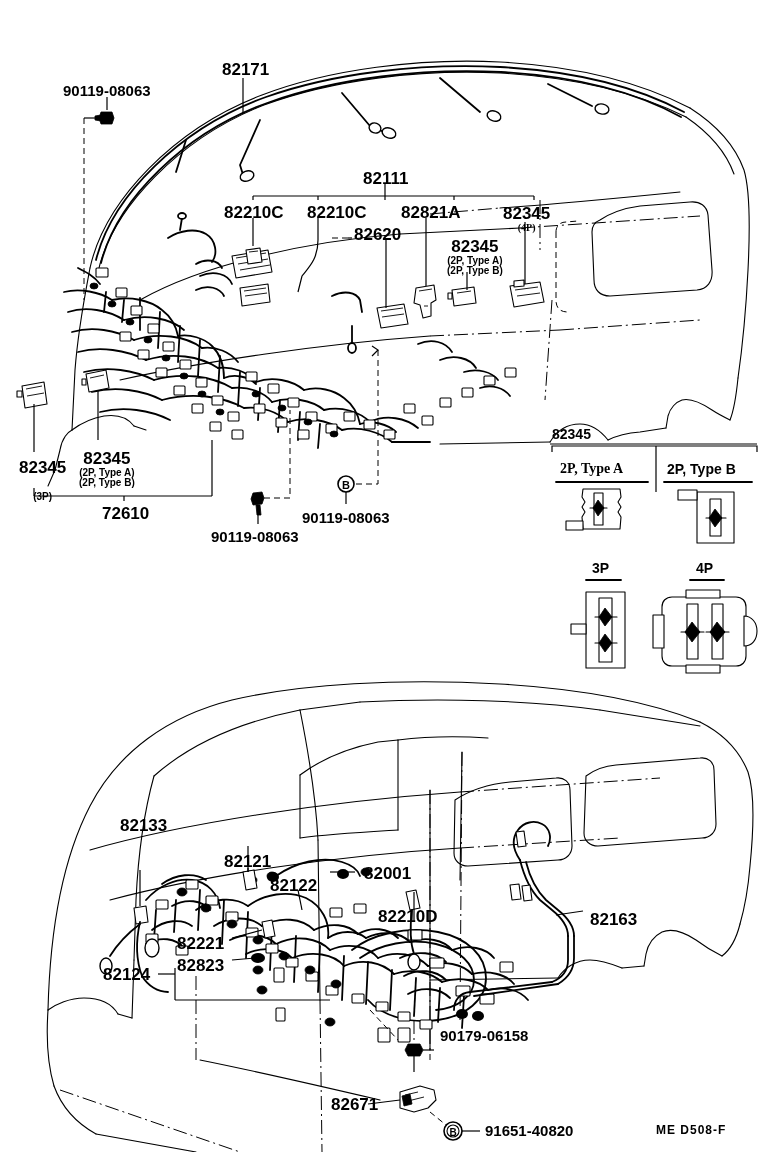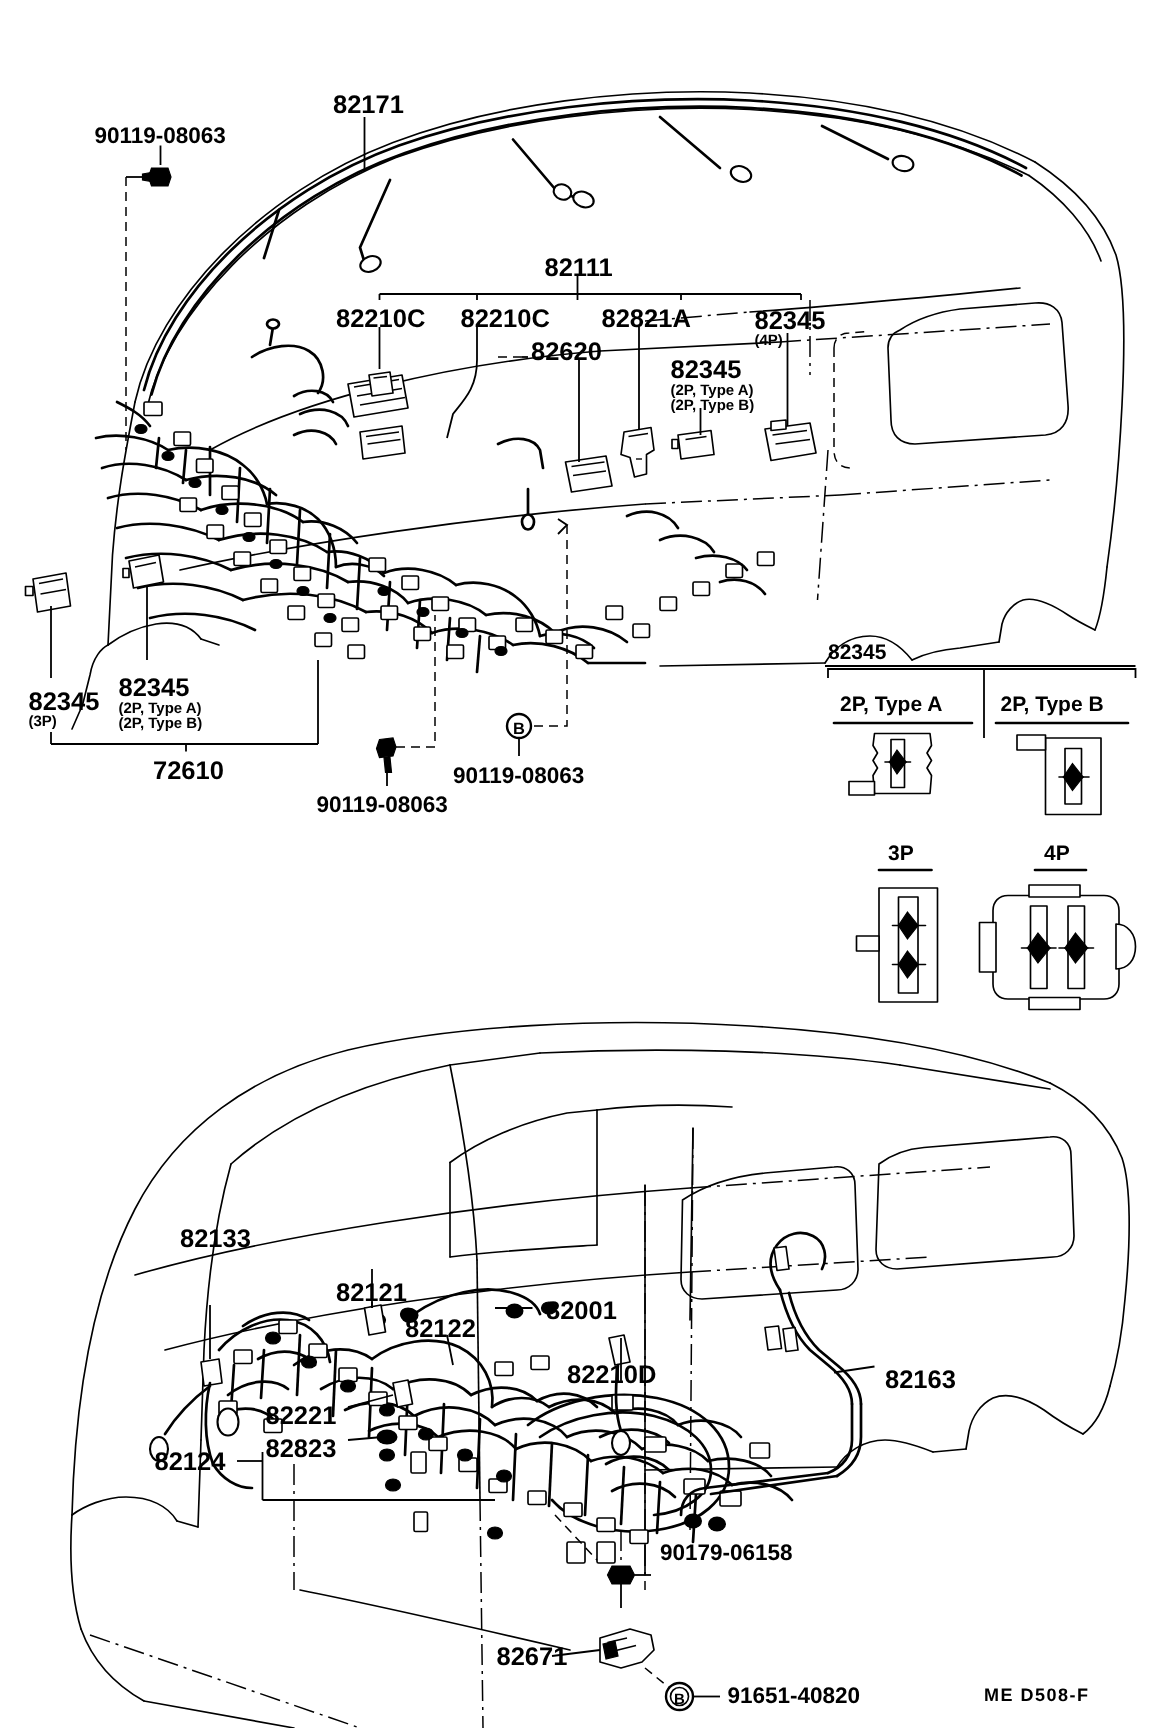--- a/index.html
+++ b/index.html
@@ -12,20 +12,21 @@
   #sheet{position:absolute;inset:0;width:776px;height:1152px;}
   svg{display:block;}
   .lbl{
     position:absolute;
     font-family:"Liberation Sans","DejaVu Sans",sans-serif;
     font-weight:700;
     color:#000;
     white-space:nowrap;
     letter-spacing:0px;
     line-height:1;
+    text-align:center;
   }
   .lbl-main{font-size:17px;}
   .lbl-sub{font-size:10px;font-weight:700;}
   .lbl-legend{font-size:14px;font-weight:700;}
   .lbl-title{font-size:14px;font-weight:700;}
   .lbl-foot{font-size:12px;font-weight:700;letter-spacing:1px;}
   .stack{position:absolute;}
   .stack .lbl-main{position:static;display:block;}
   .stack .lbl-sub{position:static;display:block;}
 </style>
@@ -656,43 +657,43 @@
 </svg>
 
 <div class="lbl lbl-main" style="left:222px;top:61px;">82171</div>
 <div class="lbl lbl-main" style="left:63px;top:83px;font-size:15px;">90119-08063</div>
 <div class="lbl lbl-main" style="left:363px;top:170px;">82111</div>
 <div class="lbl lbl-main" style="left:224px;top:204px;">82210C</div>
 <div class="lbl lbl-main" style="left:307px;top:204px;">82210C</div>
 <div class="lbl lbl-main" style="left:401px;top:204px;">82821A</div>
 <div class="stack" style="left:503px;top:205px;">
   <span class="lbl lbl-main">82345</span>
-  <span class="lbl lbl-sub" style="margin-top:1px;">(4P)</span>
+  <span class="lbl lbl-sub" style="margin-top:1px;font-family:Liberation Serif, serif;">(4P)</span>
 </div>
 <div class="lbl lbl-main" style="left:354px;top:226px;">82620</div>
 <div class="stack" style="left:447px;top:238px;">
   <span class="lbl lbl-main">82345</span>
   <span class="lbl lbl-sub" style="margin-top:1px;white-space:pre;">(2P, Type A)
 (2P, Type B)</span>
 </div>
 <div class="stack" style="left:19px;top:459px;">
   <span class="lbl lbl-main">82345</span>
-  <span class="lbl lbl-sub" style="margin-top:1px;">(3P)</span>
+  <span class="lbl lbl-sub" style="margin-top:16px;">(3P)</span>
 </div>
 <div class="stack" style="left:79px;top:450px;">
   <span class="lbl lbl-main">82345</span>
   <span class="lbl lbl-sub" style="margin-top:1px;white-space:pre;">(2P, Type A)
 (2P, Type B)</span>
 </div>
 <div class="lbl lbl-main" style="left:102px;top:505px;">72610</div>
 <div class="lbl lbl-main" style="left:211px;top:529px;font-size:15px;">90119-08063</div>
 <div class="lbl lbl-main" style="left:302px;top:510px;font-size:15px;">90119-08063</div>
 
 <div class="lbl lbl-title" style="left:552px;top:427px;">82345</div>
-<div class="lbl lbl-legend" style="left:560px;top:462px;">2P, Type A</div>
+<div class="lbl lbl-legend" style="left:560px;top:462px;font-family:Liberation Serif, serif;">2P, Type A</div>
 <div class="lbl lbl-legend" style="left:667px;top:462px;">2P, Type B</div>
 <div class="lbl lbl-legend" style="left:592px;top:561px;">3P</div>
 <div class="lbl lbl-legend" style="left:696px;top:561px;">4P</div>
 
 <div class="lbl lbl-main" style="left:224px;top:853px;">82121</div>
 <div class="lbl lbl-main" style="left:120px;top:817px;">82133</div>
 <div class="lbl lbl-main" style="left:364px;top:865px;">82001</div>
 <div class="lbl lbl-main" style="left:270px;top:877px;">82122</div>
 <div class="lbl lbl-main" style="left:378px;top:908px;">82210D</div>
 <div class="lbl lbl-main" style="left:590px;top:911px;">82163</div>

